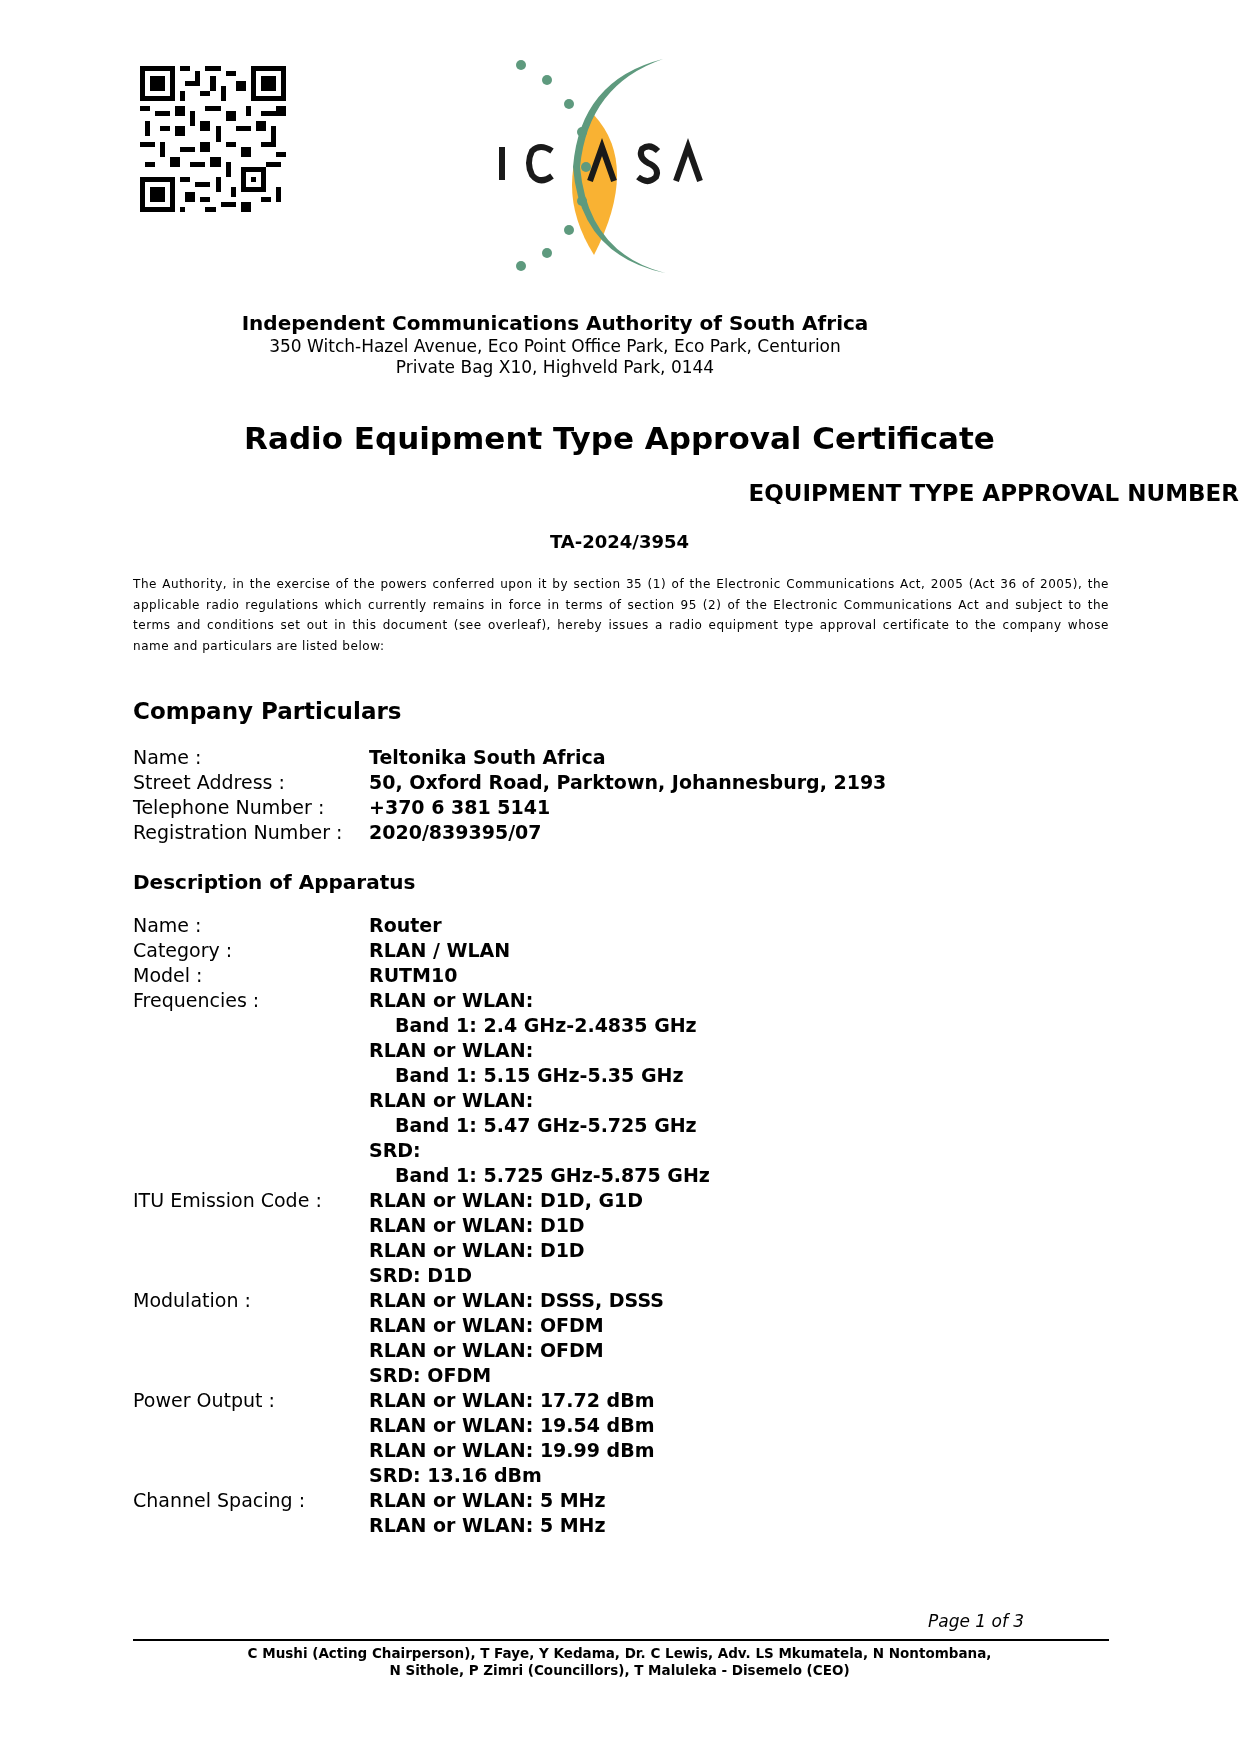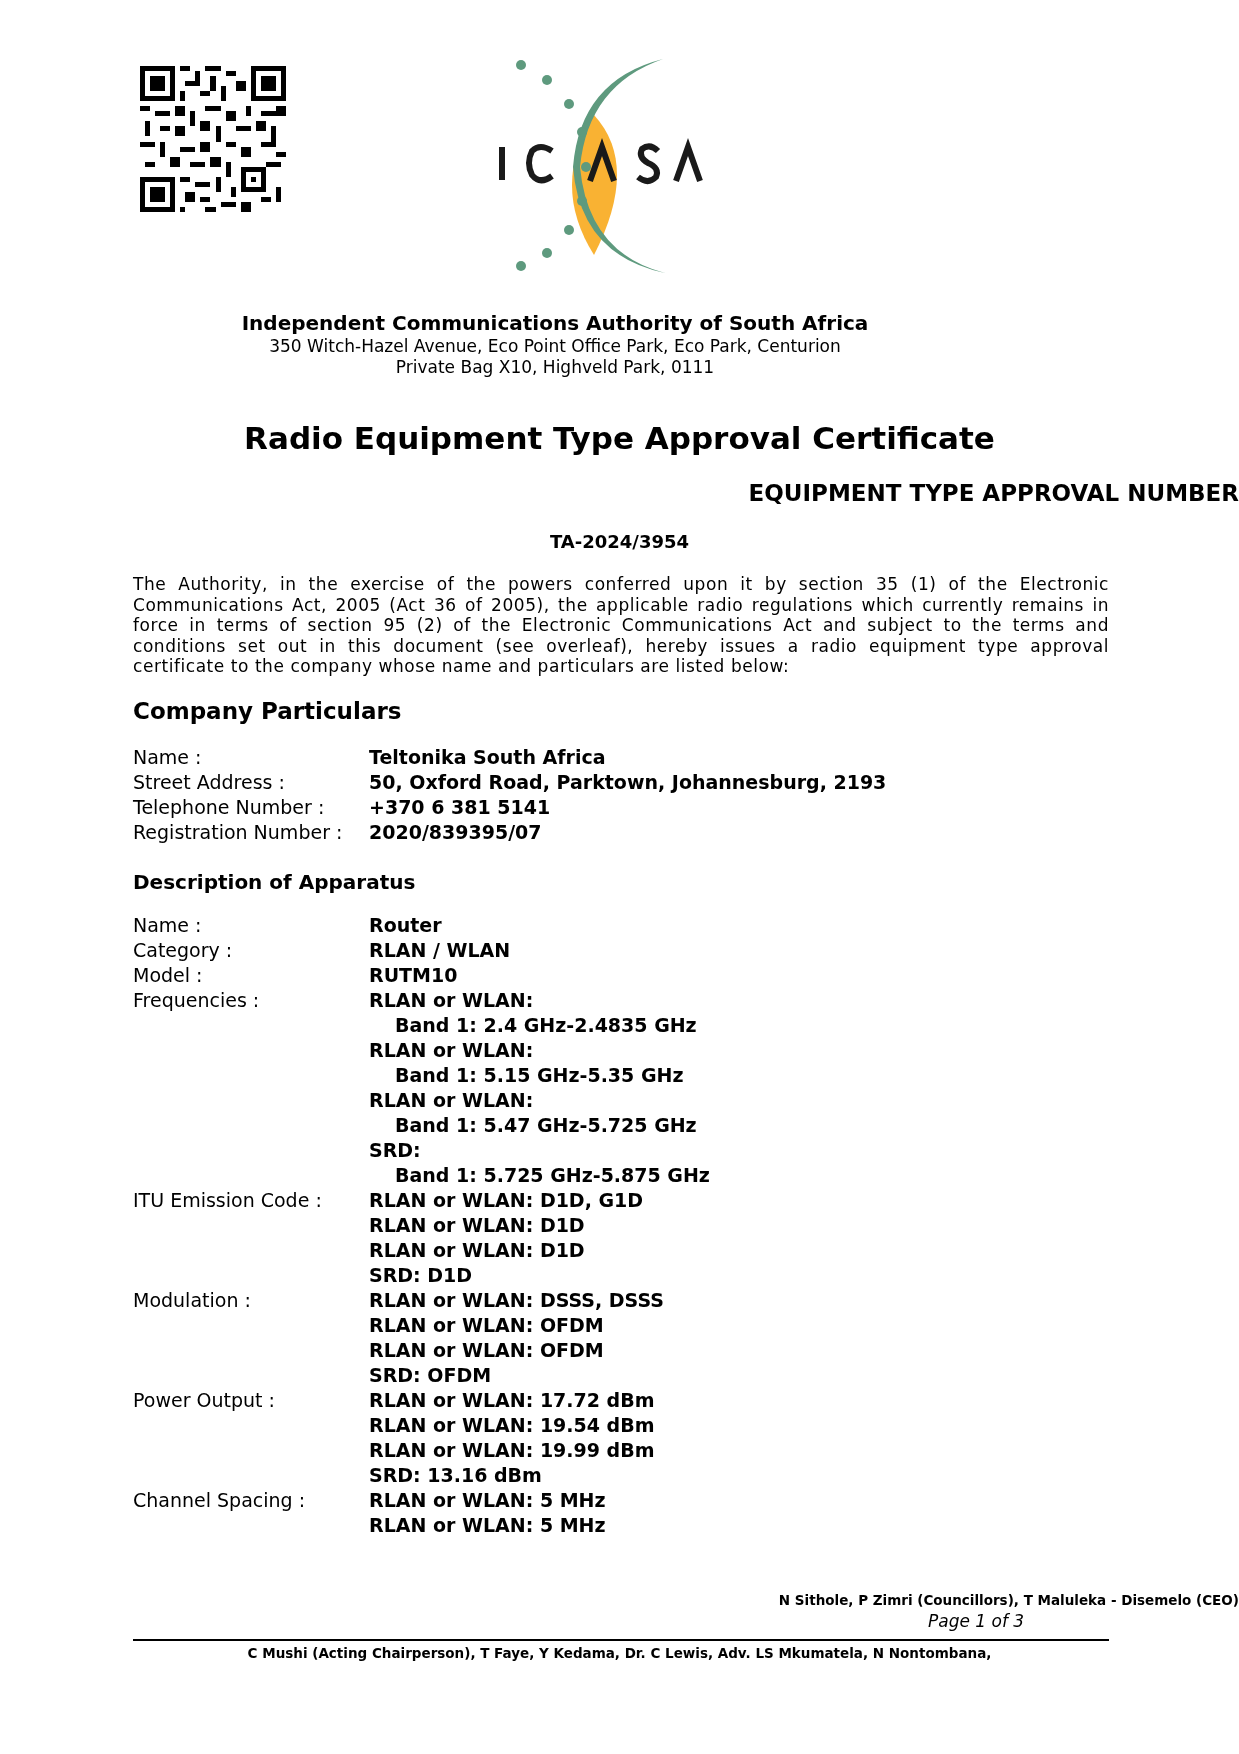--- a/index.html
+++ b/index.html
@@ -11,39 +11,39 @@
 
     .org { position: absolute; left: 0; width: 1110px; text-align: center; }
     .org-name { top: 311px; font-weight: bold; font-size: 20px; }
     .org-addr1 { top: 336px; font-size: 17px; }
     .org-addr2 { top: 357px; font-size: 17px; }
 
     .title { position: absolute; left: 0; width: 1239px; text-align: center; top: 420px; font-size: 31px; font-weight: bold; }
     .subtitle { position: absolute; left: 0; width: 1239px; text-align: right; top: 480px; font-size: 23px; font-weight: bold; }
     .tanum { position: absolute; left: 0; width: 1239px; text-align: center; top: 531px; font-size: 18px; font-weight: bold; }
 
-    .intro { position: absolute; left: 133px; top: 574px; width: 976px; font-size: 17px; line-height: 20.5px; text-align: justify; letter-spacing: 0.55px; }
+    .intro { position: absolute; left: 133px; top: 574px; width: 976px; font-size: 12px; line-height: 20.5px; text-align: justify; letter-spacing: 0.55px; }
 
     .sec-h { position: absolute; left: 133px; font-weight: bold; }
     .sec-company { top: 698px; font-size: 23px; }
     .sec-apparatus { top: 870px; font-size: 20px; }
 
     .kv { position: absolute; left: 133px; font-size: 19px; line-height: 25px; }
     .kv .row { display: flex; }
     .kv .k { width: 236px; flex: none; }
     .kv .v { font-weight: bold; white-space: nowrap; }
     .kv .v .indent { padding-left: 26px; }
     .company { top: 745px; }
     .apparatus { top: 913px; }
 
     .page-num { position: absolute; left: 928px; top: 1611px; font-size: 17px; font-style: italic; }
     .footer-rule { position: absolute; left: 133px; top: 1639px; width: 976px; height: 2px; background: #000; }
     .footer { position: absolute; left: 0; width: 1239px; text-align: center; font-size: 13.5px; font-weight: bold; }
     .footer1 { top: 1645px; }
-    .footer2 { top: 1592px; text-align: right; }
+    .footer2 { top: 1662px; }
   </style>
 </head>
 <body>
 
 <svg class="qr" viewBox="0 0 29 29" shape-rendering="crispEdges">
   <rect x="0" y="0" width="29" height="29" fill="#fff"></rect>
   <g fill="#000">
     <rect x="0" y="0" width="7" height="7"></rect>
       <rect x="1" y="1" width="5" height="5" fill="#fff"></rect>
       <rect x="2" y="2" width="3" height="3"></rect>
@@ -130,21 +130,21 @@
     <line x1="12" y1="92" x2="12" y2="125"></line>
     <path d="M62 96 Q50 88 42 96 Q36 108 42 120 Q50 130 62 121"></path>
     <path d="M100 126 L112 92 L124 126"></path>
     <path d="M168 96 Q160 88 152 94 Q148 102 158 108 Q170 113 166 122 Q158 130 148 122"></path>
     <path d="M186 126 L198 92 L210 126"></path>
   </g>
 </svg>
 
 <div class="org org-name">Independent Communications Authority of South Africa</div>
 <div class="org org-addr1">350 Witch-Hazel Avenue, Eco Point Office Park, Eco Park, Centurion</div>
-<div class="org org-addr2">Private Bag X10, Highveld Park, 0111</div>
+<div class="org org-addr2">Private Bag X10, Highveld Park, 0144</div>
 
 <div class="title">Radio Equipment Type Approval Certificate</div>
 <div class="subtitle">EQUIPMENT TYPE APPROVAL NUMBER</div>
 <div class="tanum">TA-2024/3954</div>
 
 <p class="intro">The Authority, in the exercise of the powers conferred upon it by section 35 (1) of the Electronic Communications Act, 2005 (Act 36 of 2005), the applicable radio regulations which currently remains in force in terms of section 95 (2) of the Electronic Communications Act and subject to the terms and conditions set out in this document (see overleaf), hereby issues a radio equipment type approval certificate to the company whose name and particulars are listed below:</p>
 
 <div class="sec-h sec-company">Company Particulars</div>
 <div class="kv company">
   <div class="row">

